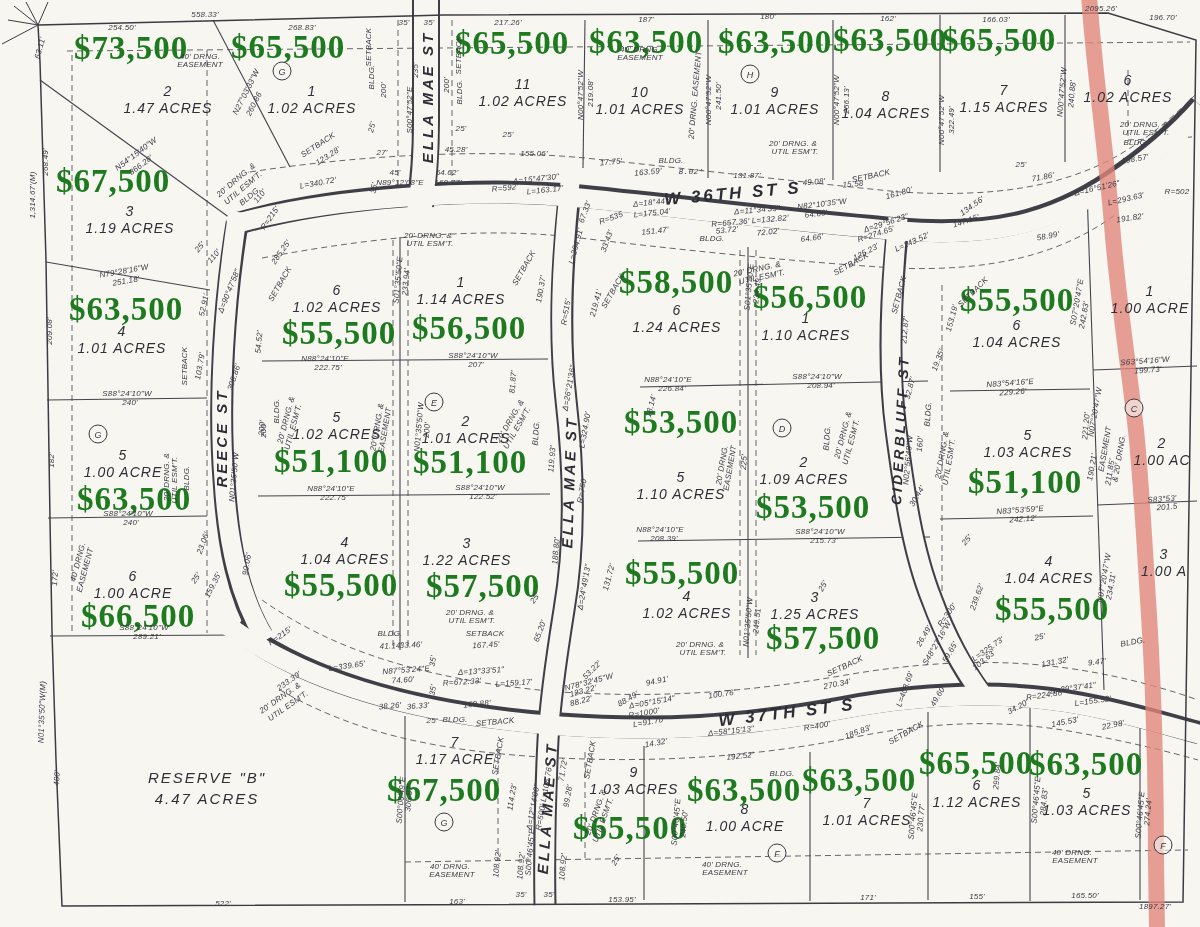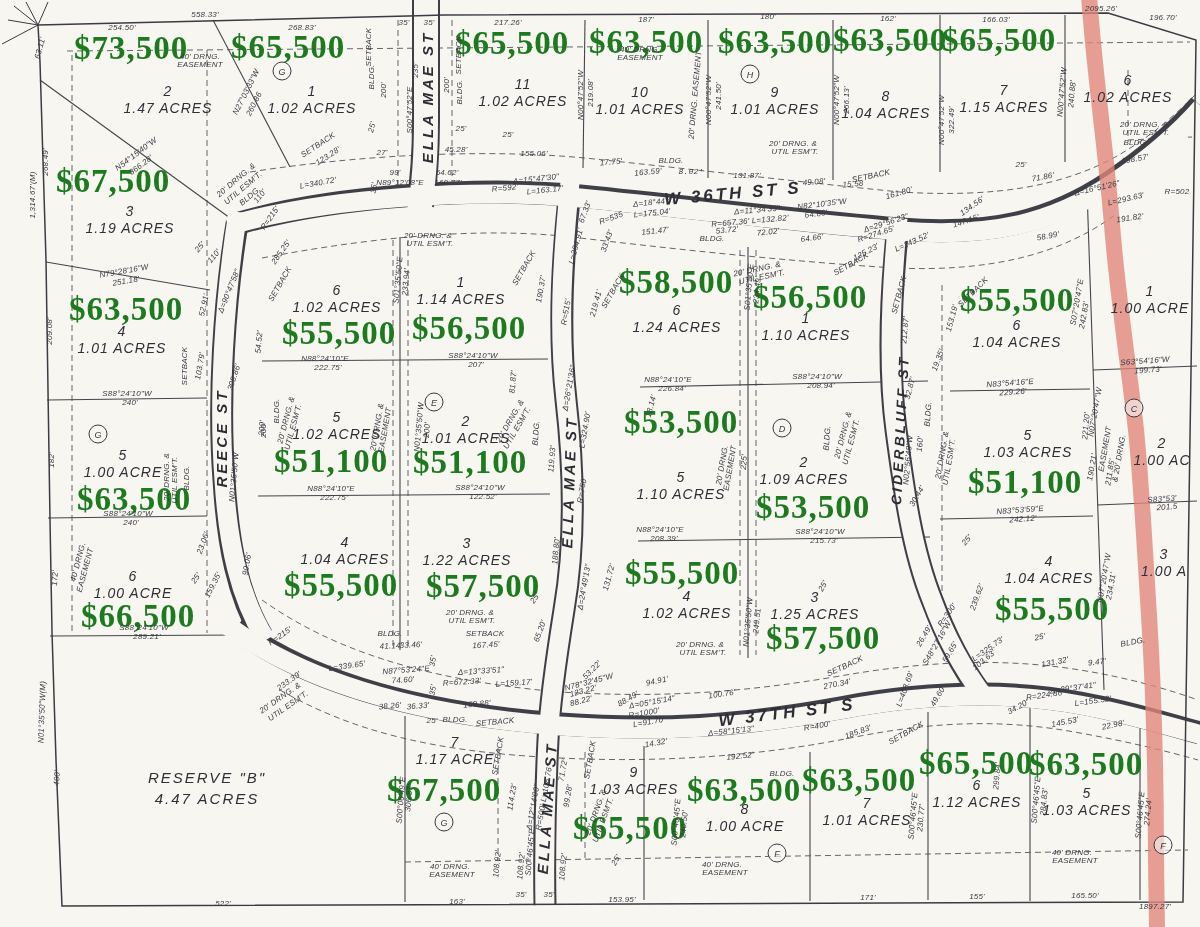--- a/index.html
+++ b/index.html
@@ -232,21 +232,21 @@
       <div class="lbl anno" style="left: 374px; top: 188px; transform: translate(-50%, -50%) rotate(-80deg);">35'</div>
       <div class="lbl anno" style="left: 368px; top: 47px; transform: translate(-50%, -50%) rotate(-90deg);">SETBACK</div>
       <div class="lbl anno" style="left: 371px; top: 77px; transform: translate(-50%, -50%) rotate(-90deg);">BLDG.</div>
       <div class="lbl anno" style="left: 383px; top: 90px; transform: translate(-50%, -50%) rotate(-90deg);">200'</div>
       <div class="lbl anno" style="left: 372px; top: 127px; transform: translate(-50%, -50%) rotate(-75deg);">25'</div>
       <div class="lbl anno" style="left: 409px; top: 110px; transform: translate(-50%, -50%) rotate(-90deg);">S00°47'52"E</div>
       <div class="lbl anno" style="left: 415px; top: 70px; transform: translate(-50%, -50%) rotate(-90deg);">235'</div>
       <div class="lbl anno" style="left: 458px; top: 55px; transform: translate(-50%, -50%) rotate(-90deg);">SETBACK</div>
       <div class="lbl anno" style="left: 446px; top: 85px; transform: translate(-50%, -50%) rotate(-90deg);">200'</div>
       <div class="lbl anno" style="left: 459px; top: 92px; transform: translate(-50%, -50%) rotate(-90deg);">BLDG.</div>
-      <div class="lbl anno" style="left: 395px; top: 172px; transform: translate(-50%, -50%);">99'</div>
+      <div class="lbl anno" style="left: 395px; top: 172px; transform: translate(-50%, -50%);">45'</div>
       <div class="lbl anno" style="left: 400px; top: 182px; transform: translate(-50%, -50%);">N89°12'08"E</div>
       <div class="lbl anno" style="left: 447px; top: 172px; transform: translate(-50%, -50%);">64.62'</div>
       <div class="lbl anno" style="left: 448px; top: 182px; transform: translate(-50%, -50%);">160.77'</div>
       <div class="lbl anno" style="left: 536px; top: 179px; transform: translate(-50%, -50%) rotate(-6deg);">Δ=15°47'30"</div>
       <div class="lbl anno" style="left: 505px; top: 188px; transform: translate(-50%, -50%) rotate(-6deg);">R=592'</div>
       <div class="lbl anno" style="left: 545px; top: 190px; transform: translate(-50%, -50%) rotate(-6deg);">L=163.17'</div>
       <div class="lbl anno" style="left: 611px; top: 218px; transform: translate(-50%, -50%) rotate(-20deg);">R=535</div>
       <div class="lbl anno" style="left: 656px; top: 202px; transform: translate(-50%, -50%) rotate(-6deg);">Δ=18°44'47"</div>
       <div class="lbl anno" style="left: 652px; top: 213px; transform: translate(-50%, -50%) rotate(-6deg);">L=175.04'</div>
       <div class="lbl anno" style="left: 757px; top: 210px; transform: translate(-50%, -50%) rotate(-5deg);">Δ=11°34'35"</div>

